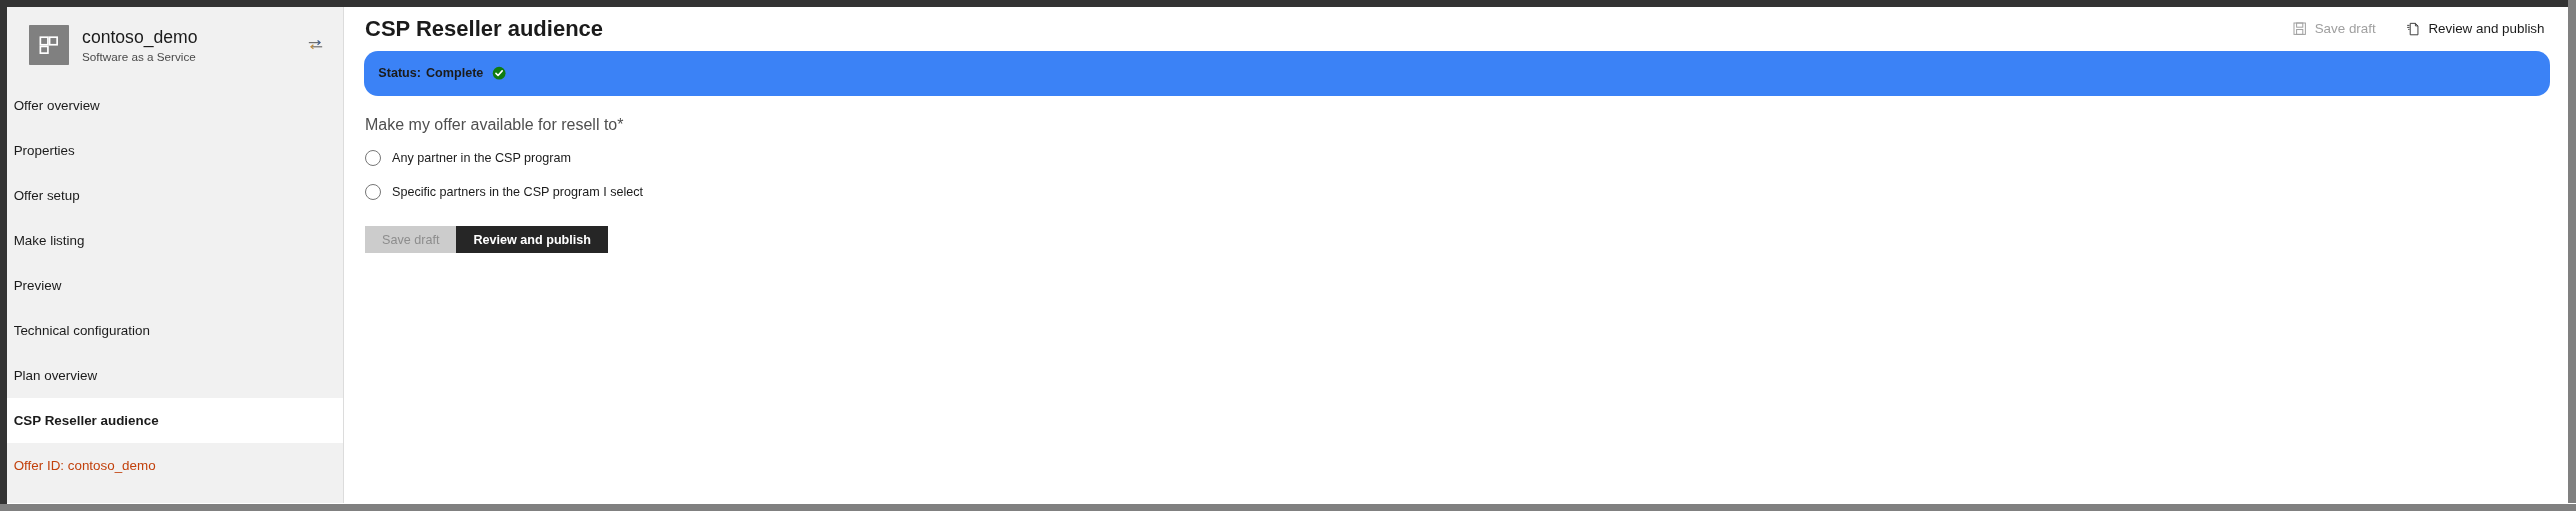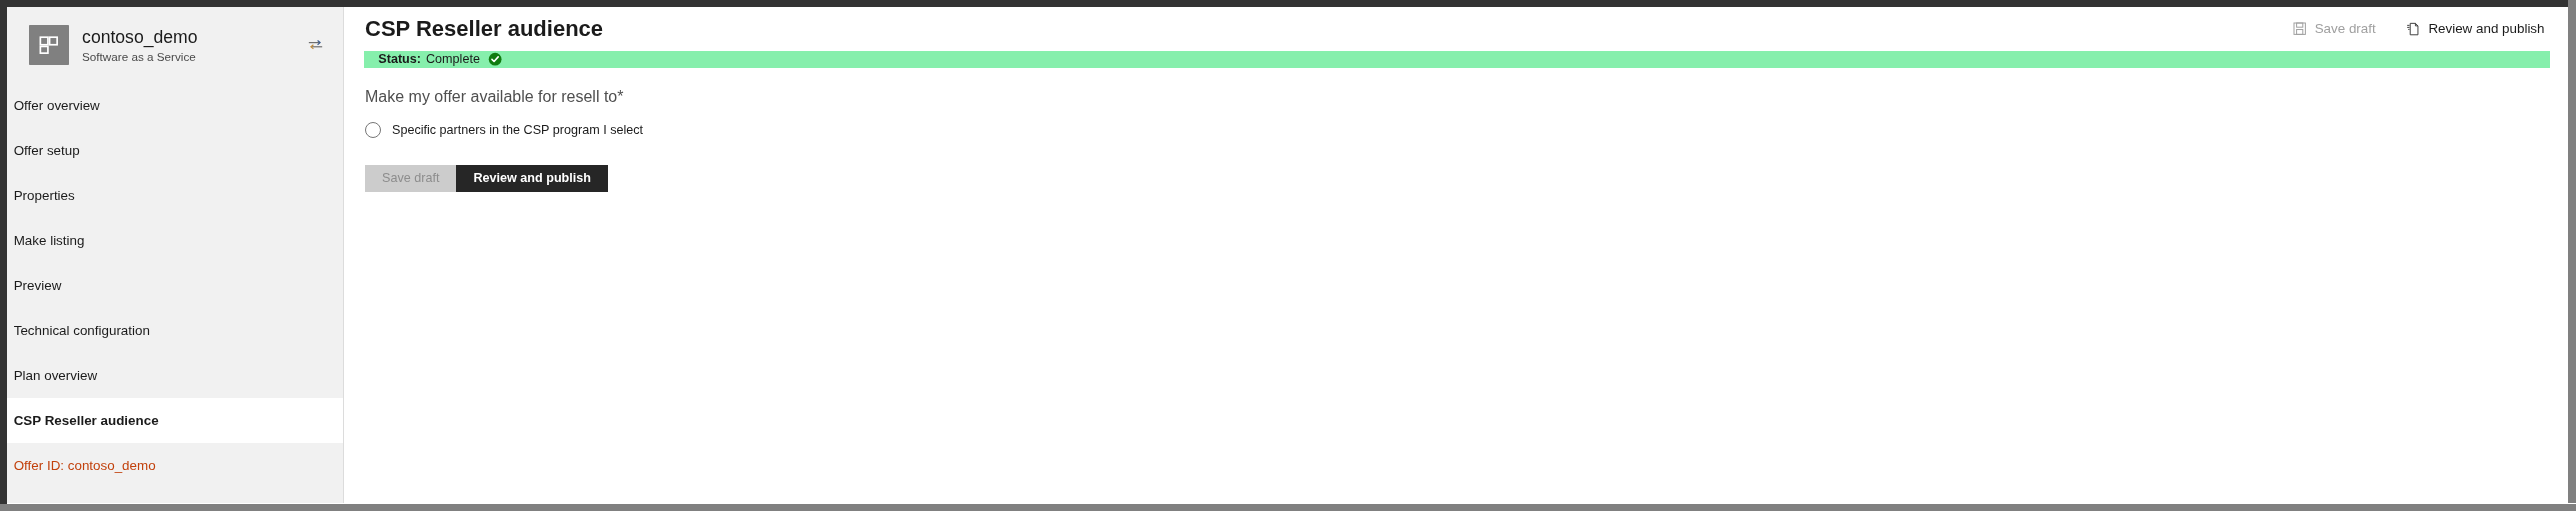--- a/index.html
+++ b/index.html
@@ -171,32 +171,33 @@
   .cmd.disabled {
     color: #a0a0a0;
     cursor: default;
   }
   .cmd.enabled {
     color: #1b1b1b;
   }
   .cmd svg { display: block; flex: 0 0 auto; }
 
   .status-bar {
-    height: 17px;
-    background: #86efac;
+    height: 45px;
+    background: #3b82f6;
     margin: 0 17.6px 0 19px;
     display: flex;
     align-items: center;
     padding-left: 14.3px;
     box-sizing: border-box;
     font-size: 12.6px;
     color: #1b1b1b;
+    border-radius: 14px;
   }
   .status-label { font-weight: 700; }
-  .status-value { margin-left: 5px; font-weight: 400; }
+  .status-value { margin-left: 5px; font-weight: 700; }
   .status-check {
     margin-left: 8.4px;
     display: flex;
     align-items: center;
   }
 
   .content {
     padding: 0 20px 0 20px;
   }
 
@@ -324,24 +325,24 @@
           <path d="M6.5 8 L3.5 10.5 L6.5 13" stroke="#c08b3a" stroke-width="1.4" fill="none"></path>
         </svg>
       </div>
     </div>
 
     <div class="nav-list">
       <div class="nav-item">
         <span>Offer overview</span>
       </div>
       <div class="nav-item">
+        <span>Properties</span>
+      </div>
+      <div class="nav-item">
         <span>Offer setup</span>
-      </div>
-      <div class="nav-item">
-        <span>Properties</span>
       </div>
       <div class="nav-item">
         <span>Make listing</span>
       </div>
       <div class="nav-item">
         <span>Preview</span>
       </div>
       <div class="nav-item">
         <span>Technical configuration</span>
       </div>
@@ -403,20 +404,24 @@
 
     <div class="content">
 
 
       <div class="field-label">
         <span>Make my offer available for resell to</span><span class="req-star">*</span>
       </div>
 
       <div class="radio-group">
 
+        <div class="radio-row">
+          <span class="radio-mark"></span>
+          <span class="radio-text">Any partner in the CSP program</span>
+        </div>
 
         <div class="radio-row">
           <span class="radio-mark"></span>
           <span class="radio-text">Specific partners in the CSP program I select</span>
         </div>
 
 
       </div>
 
       <div class="button-row">

